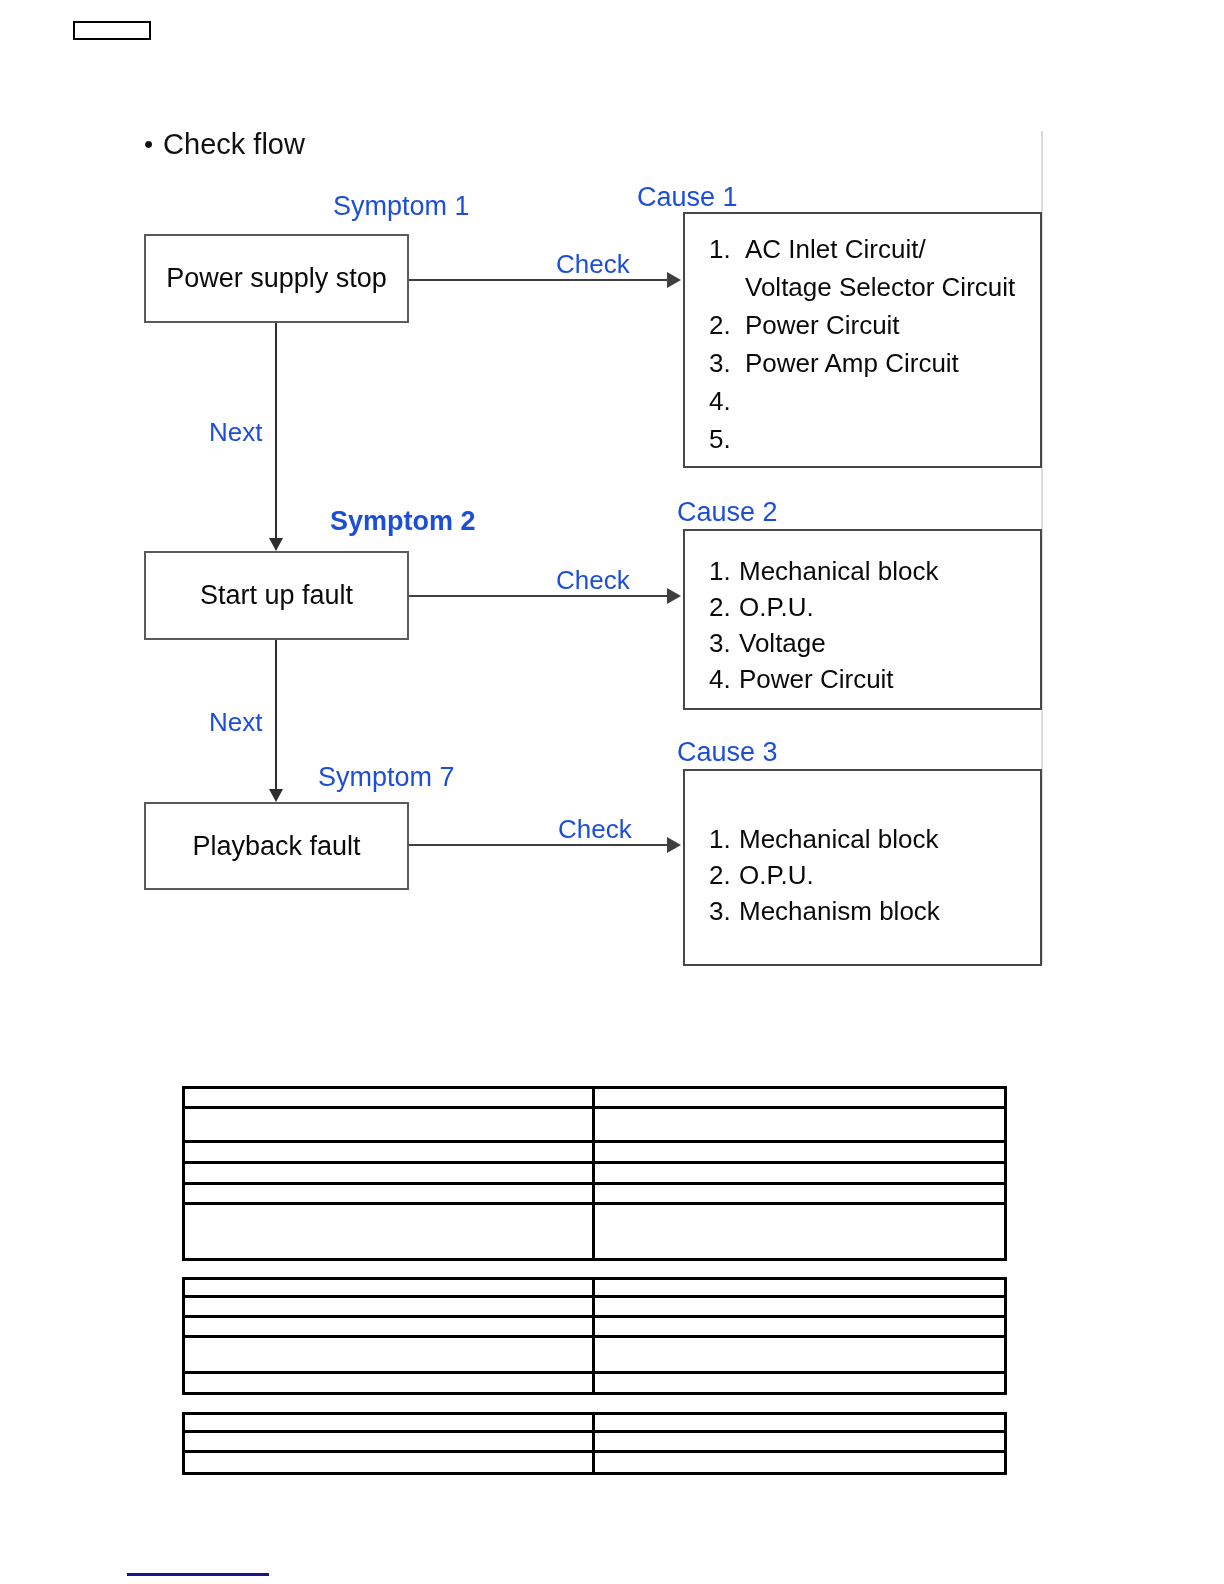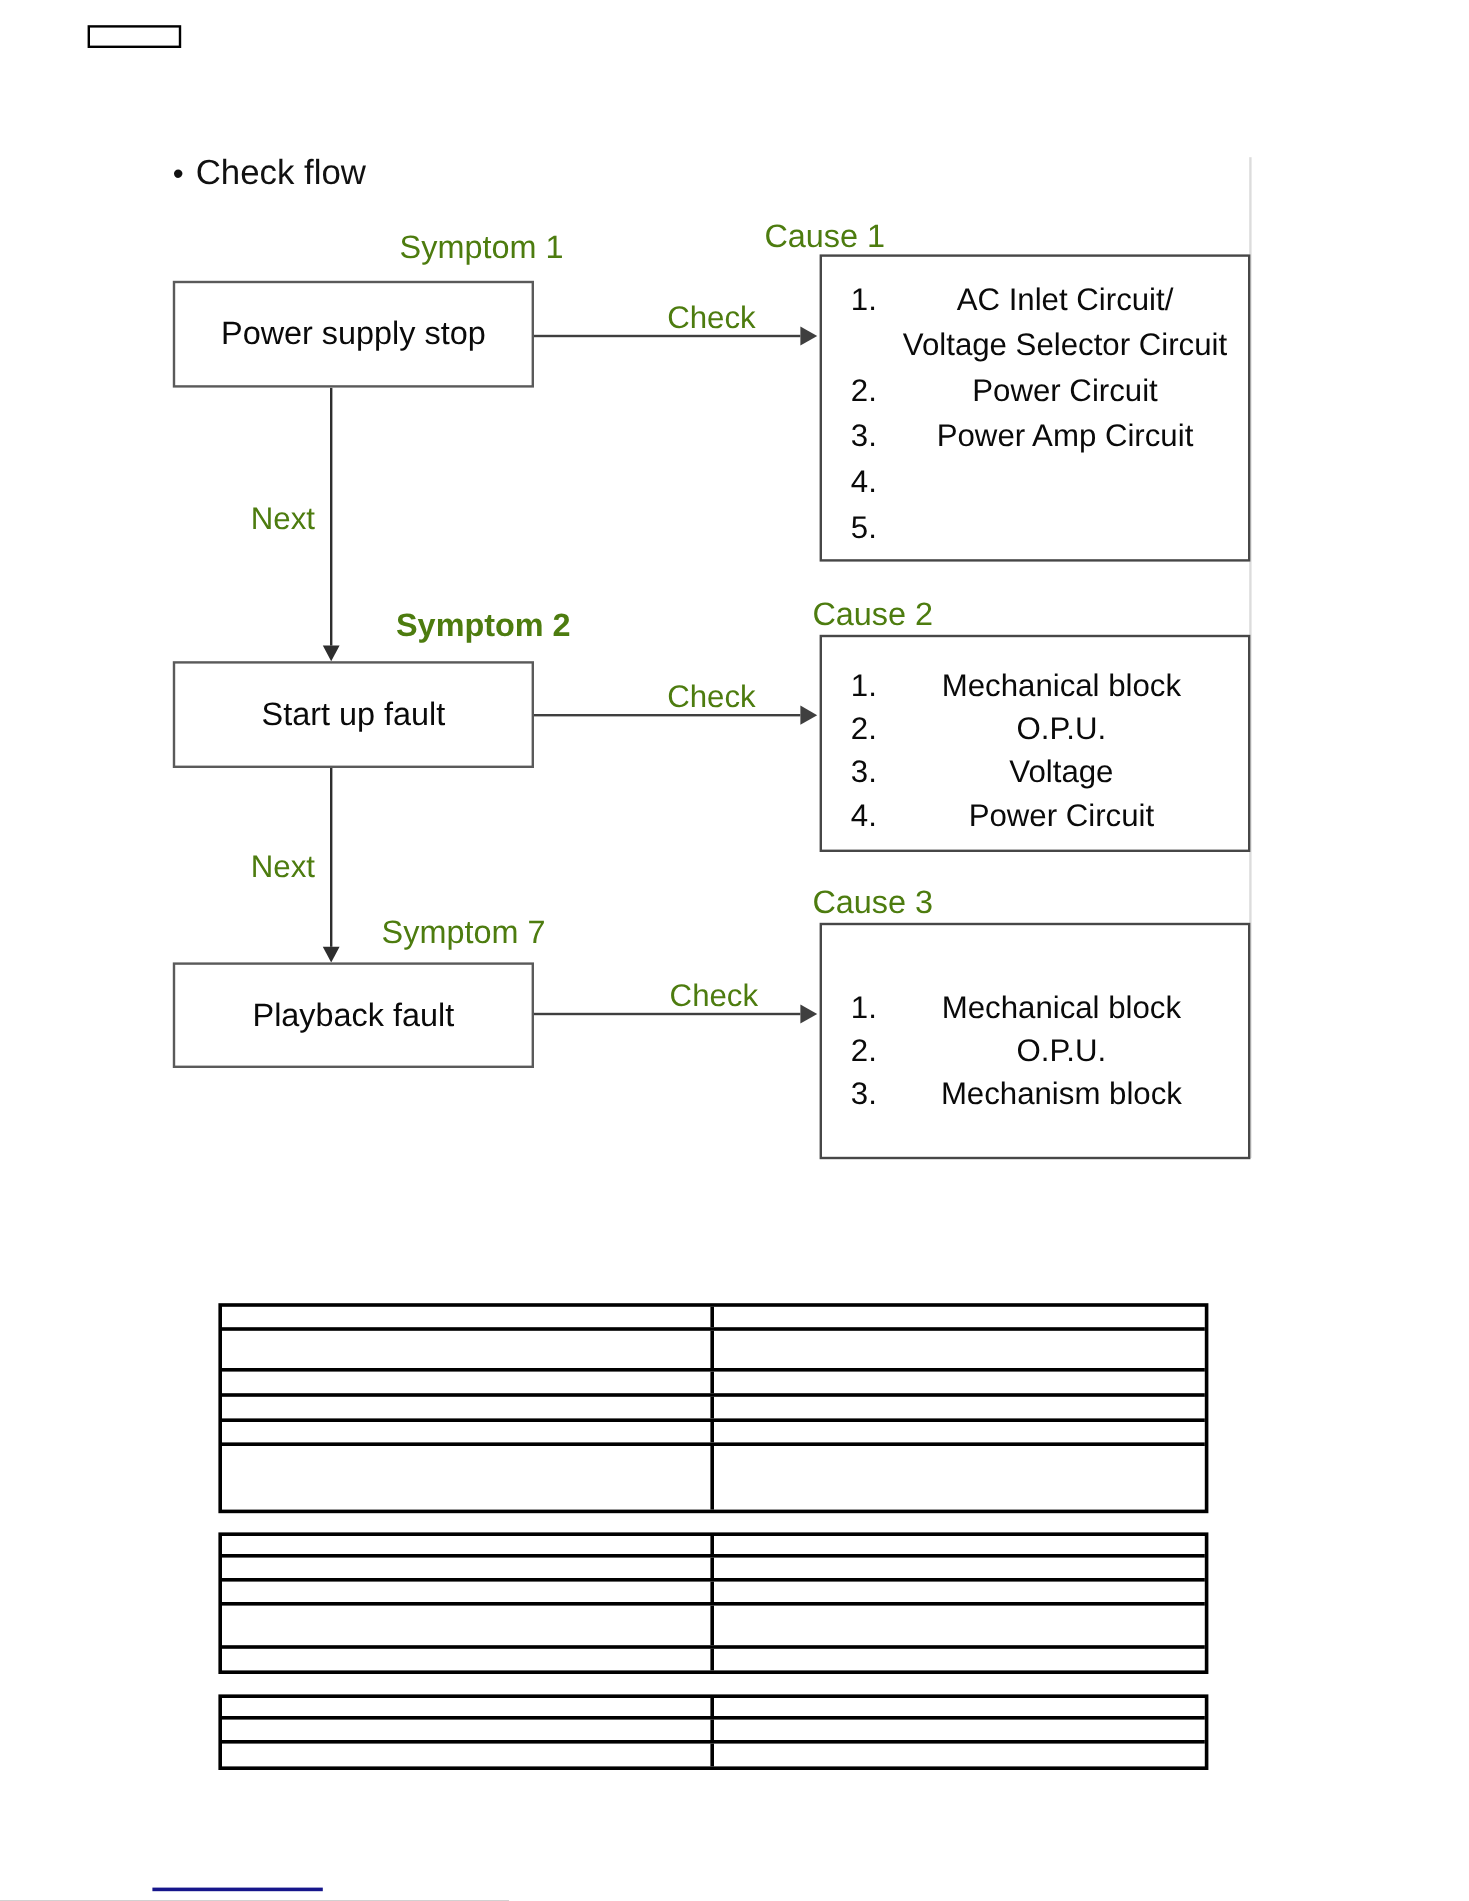--- a/index.html
+++ b/index.html
@@ -23,40 +23,40 @@
     font-size:29px;line-height:32px;color:#111;
     display:flex;align-items:center;
   }
   .heading .bullet{font-size:26px;margin-right:10px;}
   
   .faint-vline{
     position:absolute;left:1041px;top:131px;width:2px;height:834px;
     background:#dcdcdc;z-index:0;
   }
   
-  .lbl{position:absolute;font-size:26px;line-height:28px;color:#4d7c0f;white-space:nowrap;z-index:2;}
+  .lbl{position:absolute;font-size:26px;line-height:28px;color:#1d4ed8;white-space:nowrap;z-index:2;}
   .lbl.big{font-size:27px;}
   
   .sbox{
-    position:absolute;left:144px;width:301px;height:89px;
+    position:absolute;left:144px;width:265px;height:89px;
     border:2px solid #5a5a5a;background:#fff;box-sizing:border-box;
     display:flex;align-items:center;justify-content:center;
     font-size:27px;z-index:2;
   }
   
   .cbox{
     position:absolute;left:683px;width:359px;
     border:2px solid #474747;background:#fff;box-sizing:border-box;
     z-index:1;font-size:26px;
   }
   .crow{display:flex;align-items:baseline;}
   .cnum{flex:0 0 auto;text-align:left;}
   .g1 .cnum{width:36px;}
   .g2 .cnum{width:30px;}
-  .ctxt{flex:1;text-align:center;}
+  .ctxt{flex:1;}
   
   .hline{position:absolute;height:2px;background:#3f3f3f;z-index:1;}
   .vline{position:absolute;width:2px;background:#2e2e2e;z-index:1;}
   .rhead{
     position:absolute;width:0;height:0;z-index:1;
     border-top:8px solid transparent;border-bottom:8px solid transparent;
     border-left:14px solid #3f3f3f;
   }
   .dhead{
     position:absolute;width:0;height:0;z-index:1;

